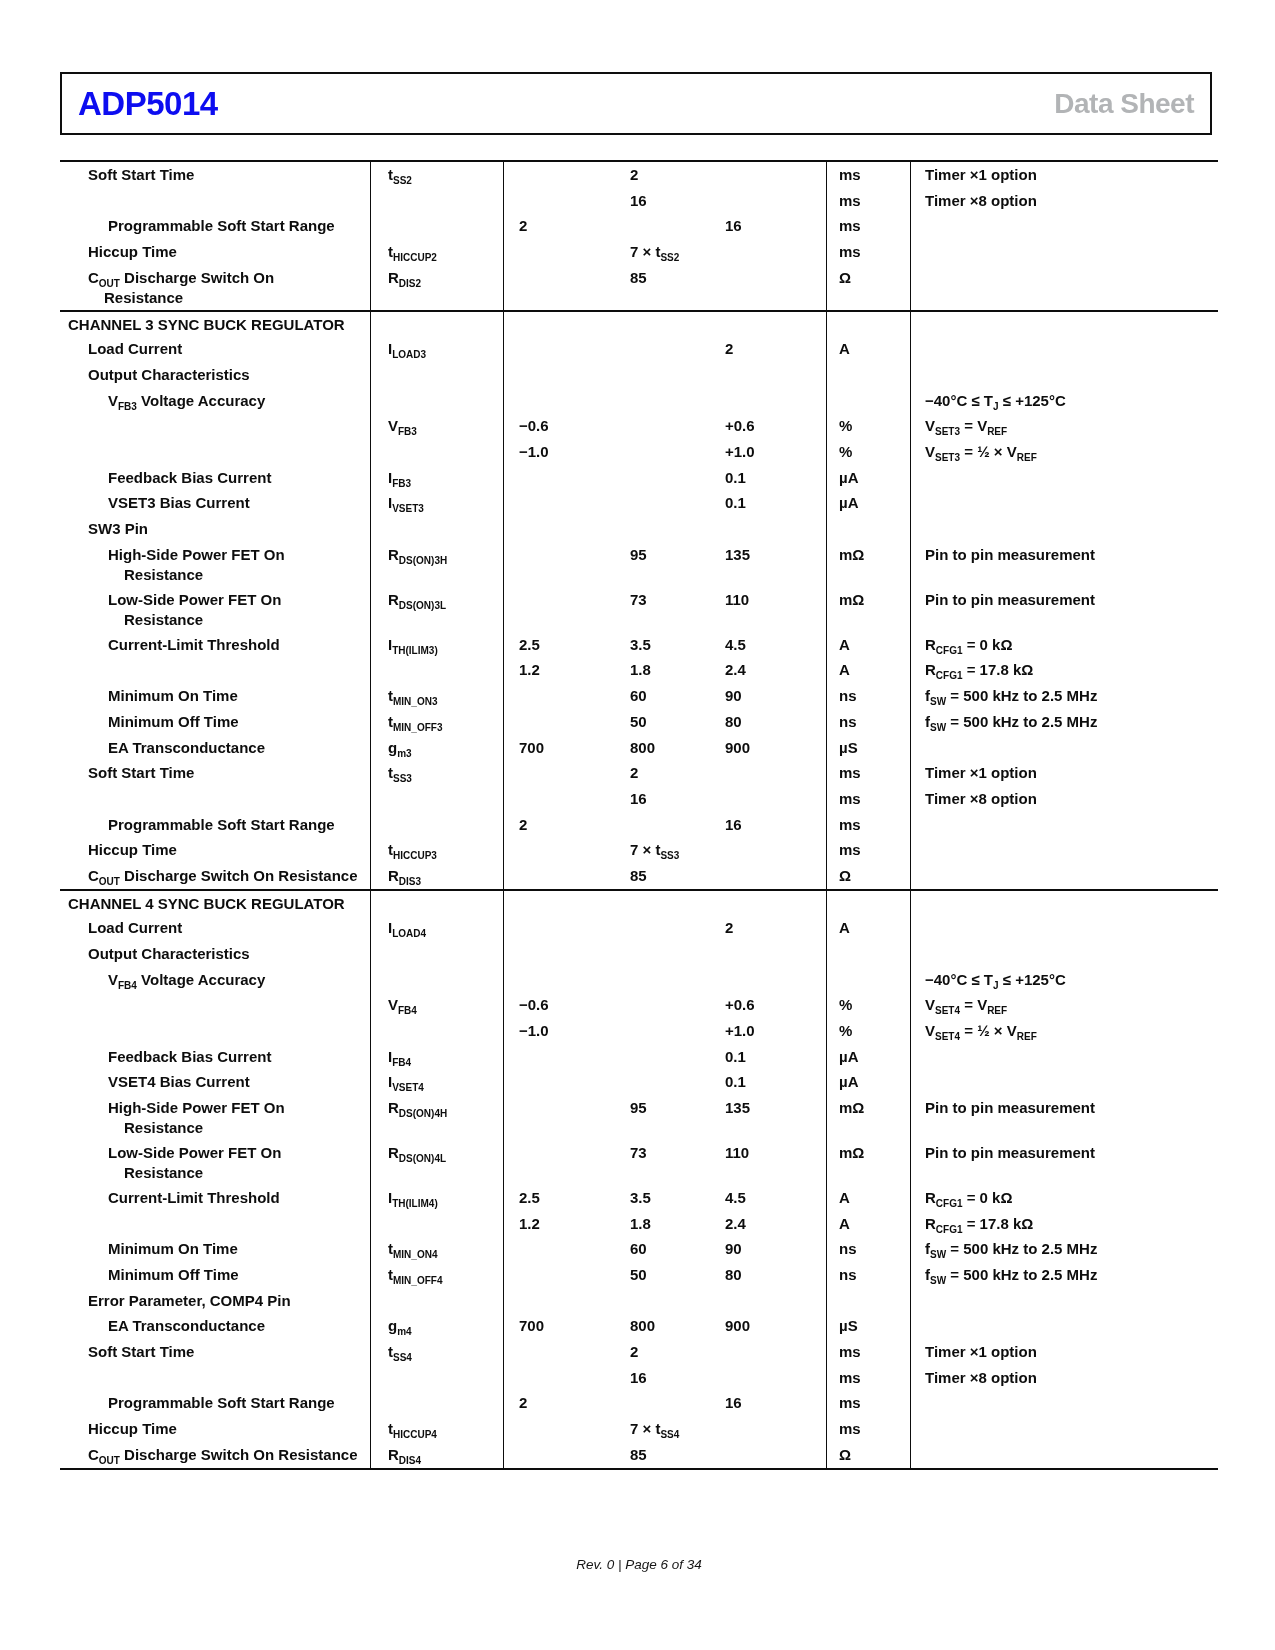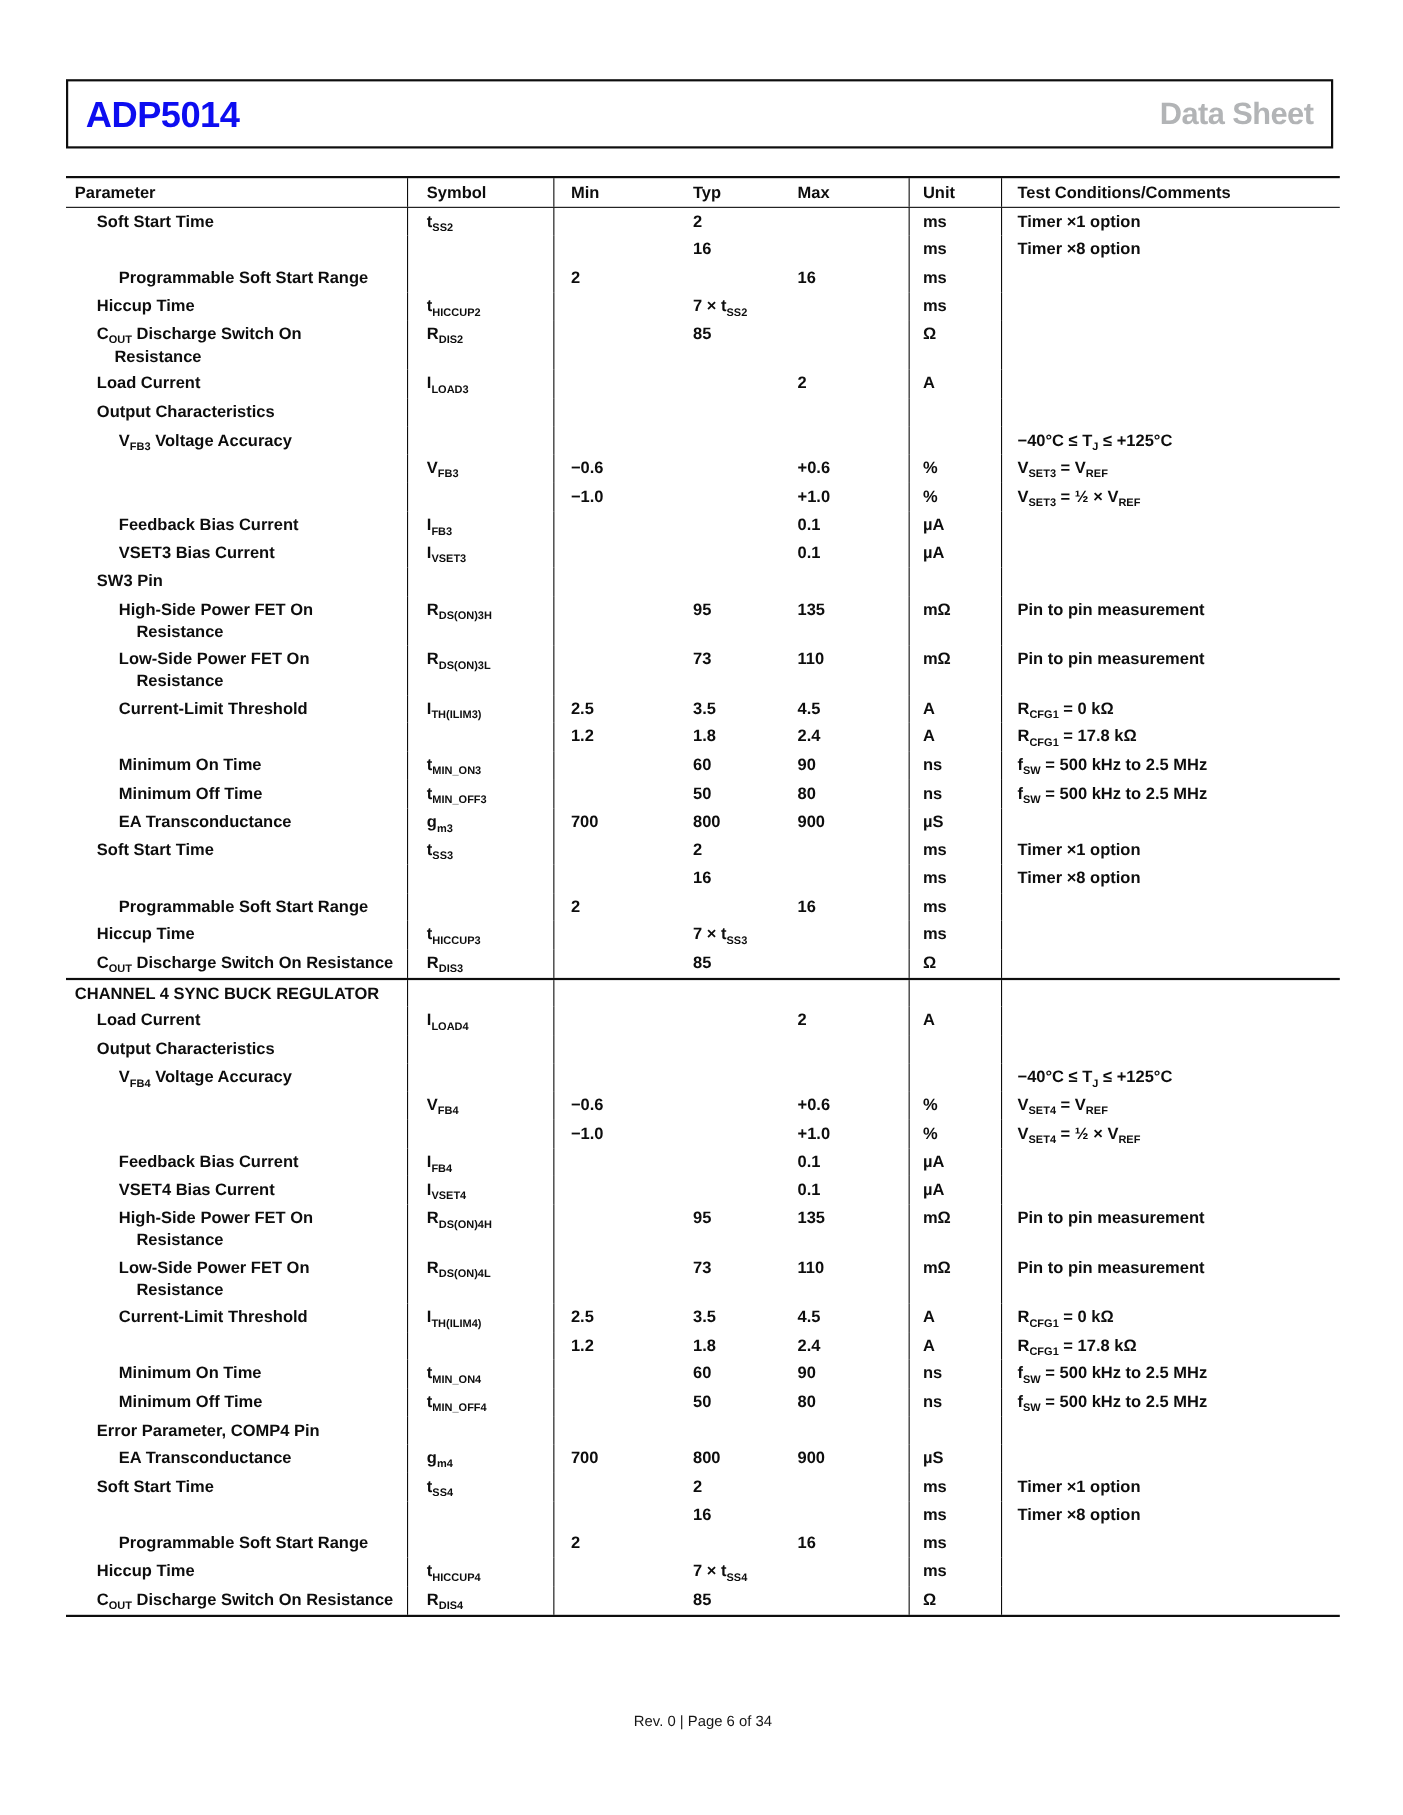--- a/index.html
+++ b/index.html
@@ -38,43 +38,34 @@
   .section-row { border-top:2px solid var(--rule); }
   .pline.ind-0 { padding-left:0; }
   .pline.ind-1 { padding-left:20px; }
   .pline.ind-2 { padding-left:40px; }
   .pline.cont  { padding-left:36px; }
   .pline.ind-2.cont { padding-left:56px; }
   sub { font-size:10px; line-height:0; letter-spacing:0; }
   
   .footer {
     position:absolute; left:60px; top:1557px; width:1158px;
-    text-align:center; font-size:13.5px; color:#161616;
+    text-align:center; font-size:13.5px; color:#161616;font-style:italic;
   }
 </style>
 </head>
 <body>
 
 <div class="page">
 
   <div class="header-box">
     <span class="part">ADP5014</span>
     <span class="doctype">Data Sheet</span>
   </div>
 
   <div class="spec-table">
-    <div class="row thead">
-      <div class="cell c-param">Parameter</div>
-      <div class="cell c-sym">Symbol</div>
-      <div class="cell c-min">Min</div>
-      <div class="cell c-typ">Typ</div>
-      <div class="cell c-max">Max</div>
-      <div class="cell c-unit">Unit</div>
-      <div class="cell c-cond">Test Conditions/Comments</div>
-    </div>
     <div id="tbody">
         <div class="row">
           <div class="cell c-param">
             <div class="pline ind-1">Soft Start Time</div>
           </div>
           <div class="cell c-sym">t<sub>SS2</sub></div>
           <div class="cell c-min"></div>
           <div class="cell c-typ">2</div>
           <div class="cell c-max"></div>
           <div class="cell c-unit">ms</div>
@@ -116,20 +107,31 @@
         <div class="row">
           <div class="cell c-param">
             <div class="pline ind-1">C<sub>OUT</sub> Discharge Switch On</div>
             <div class="pline ind-1 cont">Resistance</div>
           </div>
           <div class="cell c-sym">R<sub>DIS2</sub></div>
           <div class="cell c-min"></div>
           <div class="cell c-typ">85</div>
           <div class="cell c-max"></div>
           <div class="cell c-unit">Ω</div>
+          <div class="cell c-cond"></div>
+        </div>
+        <div class="row section-row">
+          <div class="cell c-param">
+            <div class="pline ind-0">CHANNEL 3 SYNC BUCK REGULATOR</div>
+          </div>
+          <div class="cell c-sym"></div>
+          <div class="cell c-min"></div>
+          <div class="cell c-typ"></div>
+          <div class="cell c-max"></div>
+          <div class="cell c-unit"></div>
           <div class="cell c-cond"></div>
         </div>
         <div class="row">
           <div class="cell c-param">
             <div class="pline ind-1">Load Current</div>
           </div>
           <div class="cell c-sym">I<sub>LOAD3</sub></div>
           <div class="cell c-min"></div>
           <div class="cell c-typ"></div>
           <div class="cell c-max">2</div>

